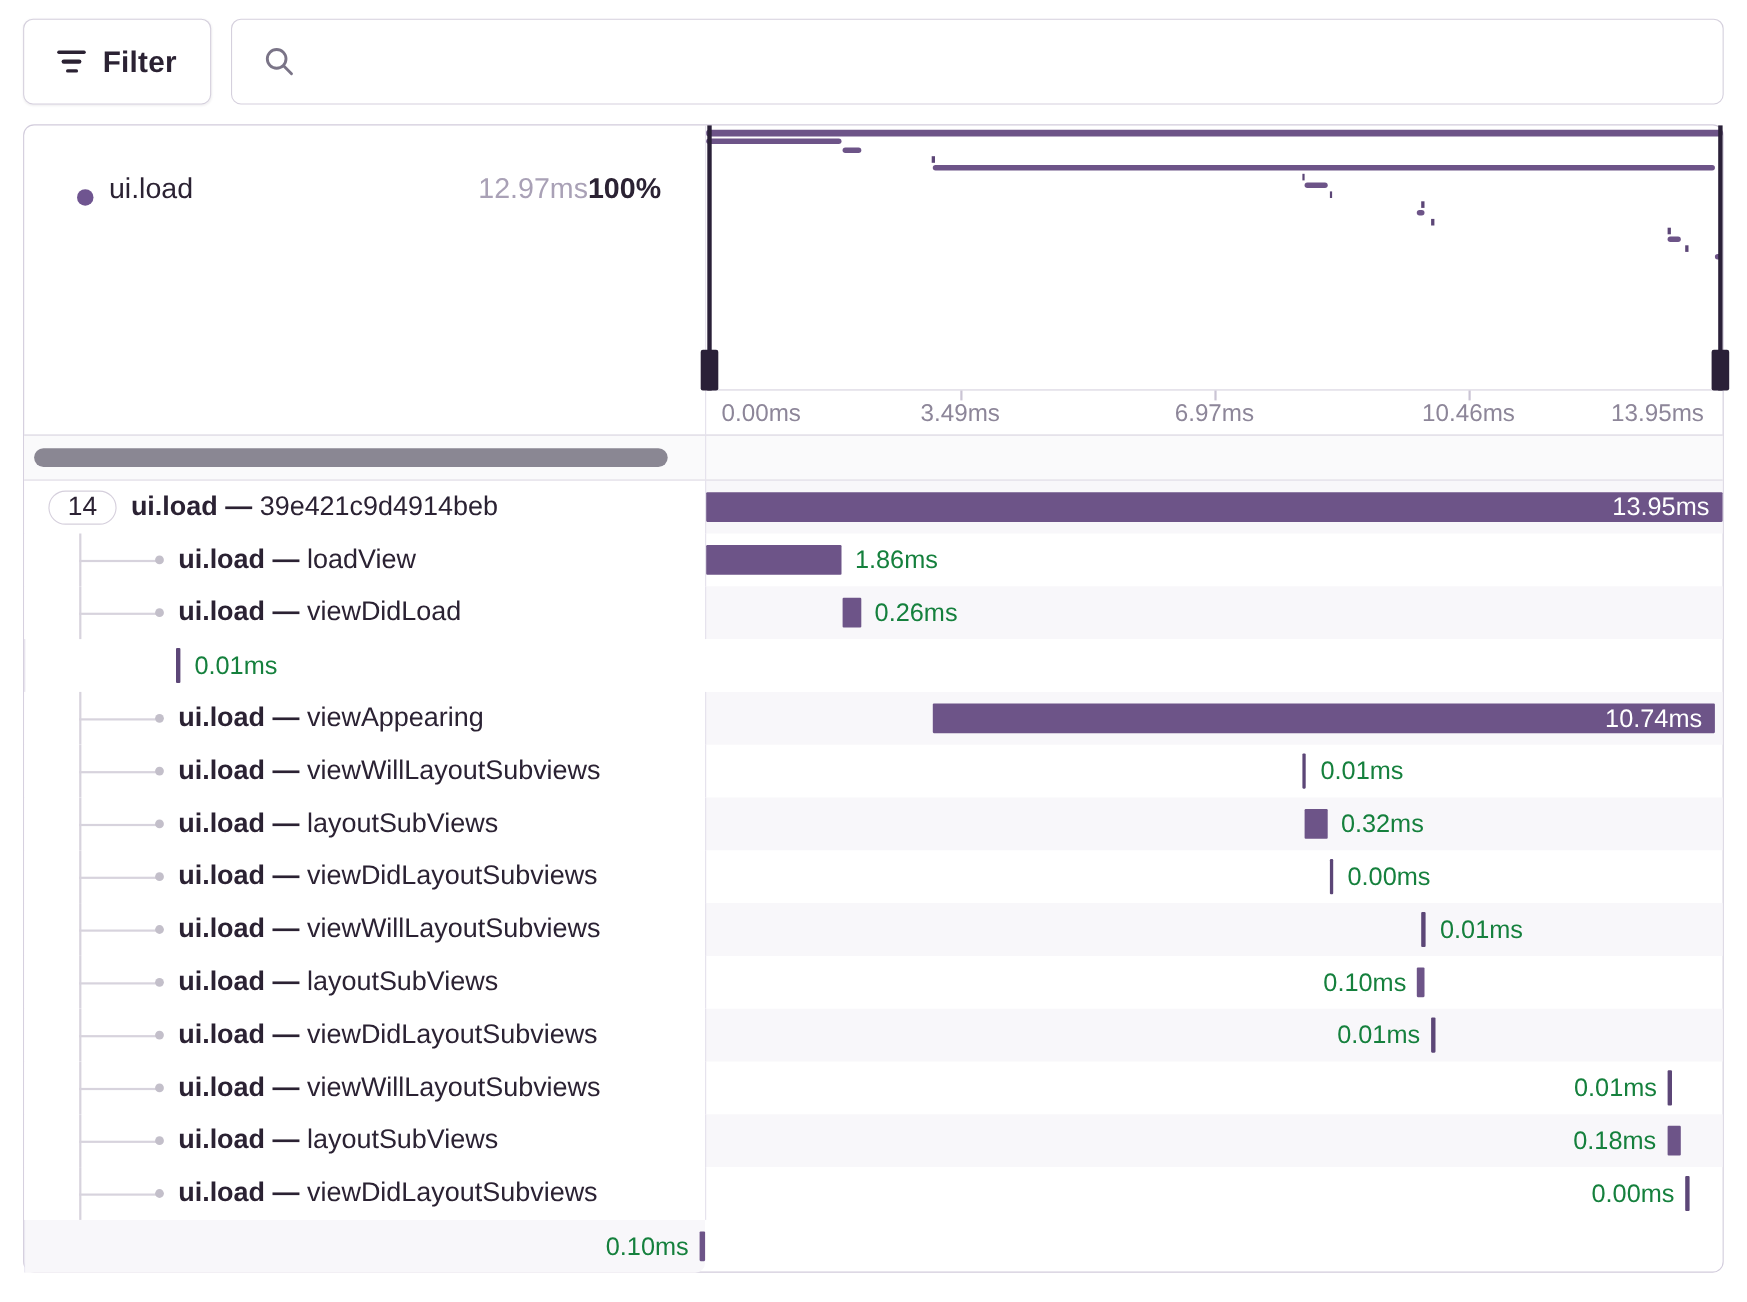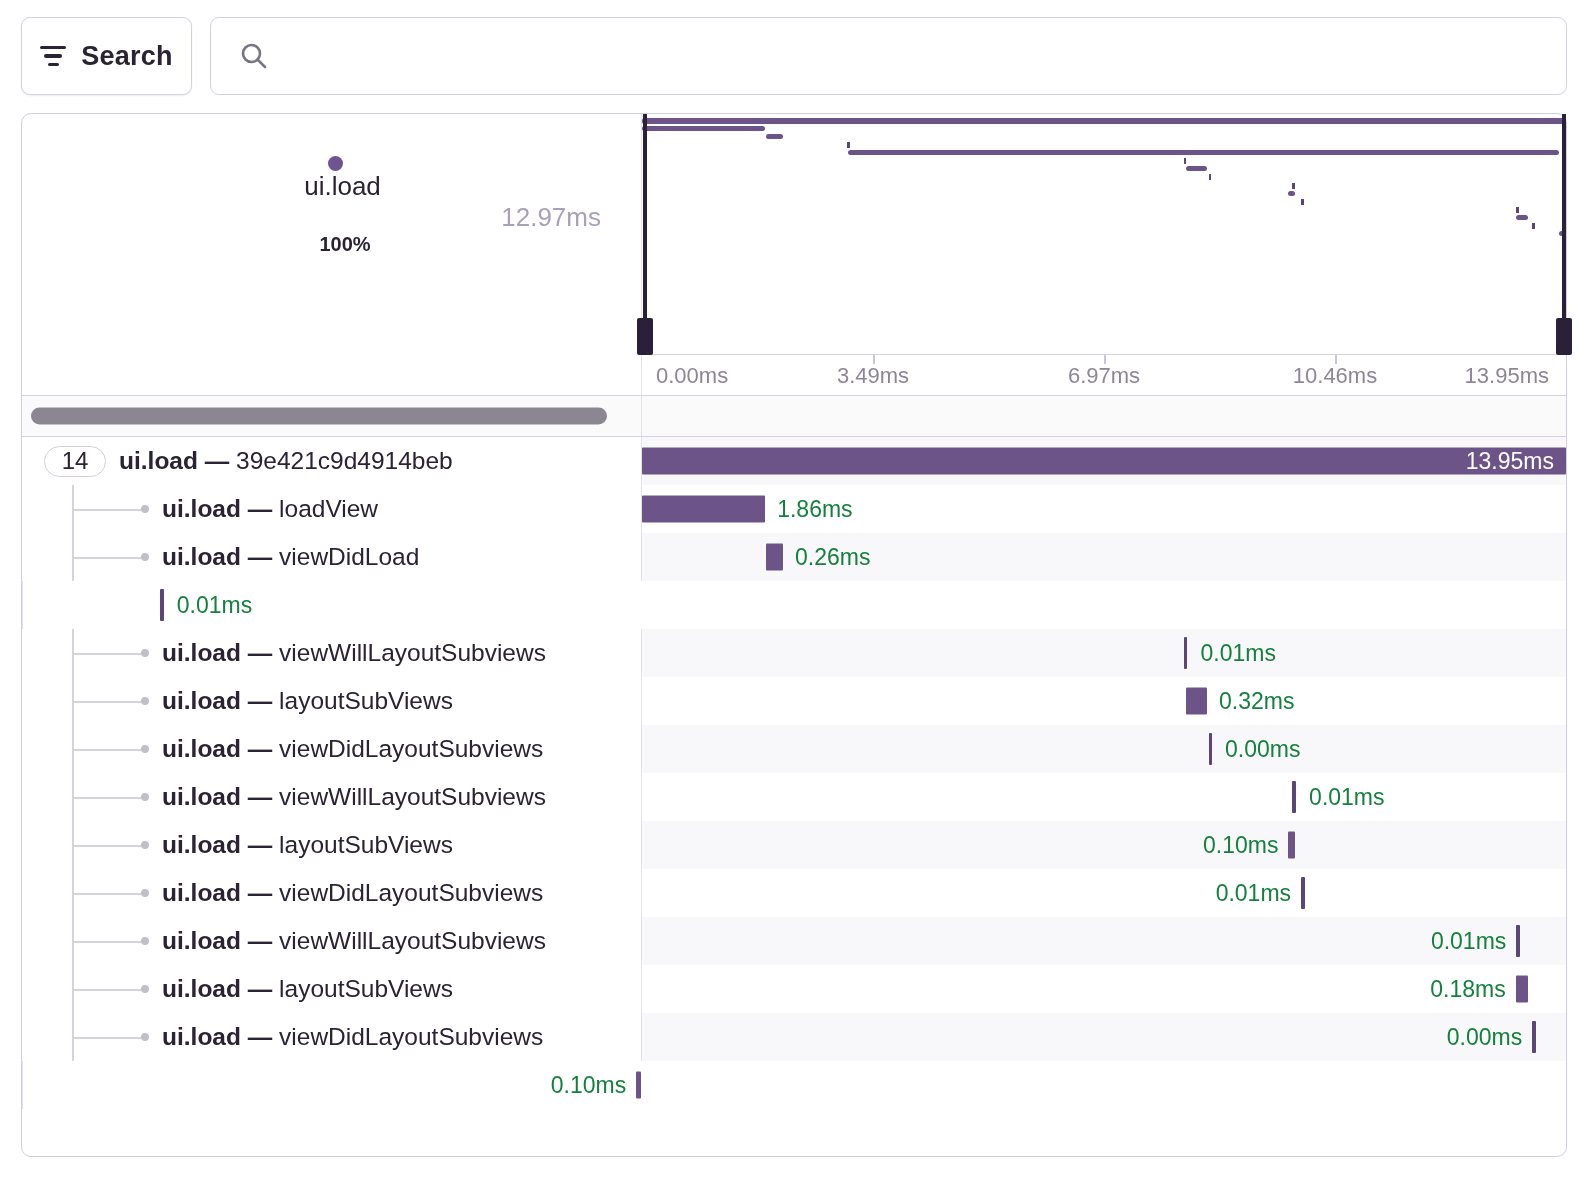--- a/index.html
+++ b/index.html
@@ -26,25 +26,25 @@
     font-family: "Liberation Sans", sans-serif; color: #2b2233; background: transparent; }
   .search-box input::placeholder { color: #b8b2c4; }
 
   
   .panel { position: relative; height: 1044px; border: 1.5px solid #d2ccdc;
     border-radius: 10px; background: #fff; }
 
   .panel-top { display: grid; grid-template-columns: 619px 1fr; height: 282px; }
 
   .legend { padding: 42px 40px 0 48px; border-bottom: 1.5px solid #d6d1de; }
-  .legend-row { display: flex; align-items: center; flex-direction: column; }
+  .legend-row { display: flex; align-items: flex-end; }
   .legend-dot { width: 15px; height: 15px; border-radius: 50%; background: #6f5590; flex: none; }
   .legend-op { margin-left: 14px; font-size: 26px; font-weight: 500; color: #2b2233; }
   .legend-dur { margin-left: auto; font-size: 26px; color: #a9a1b6; }
-  .legend-pct { margin-left: 19px; font-size: 20px; font-weight: 700; color: #2b2233; }
+  .legend-pct { font-size: 26px; font-weight: 700; color: #2b2233; }
 
   .head-right { position: relative; border-left: 1.5px solid #e4e0ec;
     border-bottom: 1.5px solid #d6d1de; display: flex; flex-direction: column; }
   .minimap { position: relative; flex: 1; }
   .mini { position: absolute; height: 5px; background: #6d5488; border-radius: 2.5px; }
   .mini.root { height: 6px; }
   .mini-tick { position: absolute; width: 2.5px; height: 6px; background: #5c4677; }
   .mm-line { position: absolute; top: 0; bottom: -1px; width: 4px; background: #2a2038; z-index: 2; }
   .mm-line.l { left: 0.5px; } .mm-line.r { right: 0.5px; }
   .mm-grip { position: absolute; bottom: -1px; width: 16px; height: 37px; background: #2a2038;
@@ -101,21 +101,21 @@
 </head>
 <body>
 
 <div class="topbar">
   <button class="filter-btn">
     <span class="filter-icon">
         <i></i>
         <i></i>
         <i></i>
       </span>
-    <span class="txt">Search</span>
+    <span class="txt">Filter</span>
   </button>
   <div class="search-box">
     <svg width="30" height="30" viewBox="0 0 30 30">
       <circle cx="12.5" cy="12.5" r="8.5" fill="none" stroke="#7a7487" stroke-width="2.6"></circle>
       <line x1="19" y1="19" x2="26" y2="26" stroke="#7a7487" stroke-width="2.6" stroke-linecap="round"></line>
     </svg>
   </div>
 </div>
 
 <div class="panel">
@@ -209,20 +209,32 @@
         <div class="row-chart">
           <div class="bar tiny" style="left: 22.2222%;"></div>
           <span class="dur" style="left: calc(22.2939% + 16px);">0.01ms</span>
         </div>
       </div>
       <div class="row child">
         <div class="row-left">
           <i class="vl"></i>
           <i class="hl"></i>
           <i class="cdot"></i>
+          <span class="span-label"><b>ui.load — </b><span>viewAppearing</span></span>
+        </div>
+        <div class="row-chart">
+          <div class="bar" style="left: 22.2939%; width: 76.9892%;"></div>
+          <span class="dur inside" style="right: calc(0.716846% + 12px);">10.74ms</span>
+        </div>
+      </div>
+      <div class="row child">
+        <div class="row-left">
+          <i class="vl"></i>
+          <i class="hl"></i>
+          <i class="cdot"></i>
           <span class="span-label"><b>ui.load — </b><span>viewWillLayoutSubviews</span></span>
         </div>
         <div class="row-chart">
           <div class="bar tiny" style="left: 58.638%;"></div>
           <span class="dur" style="left: calc(58.7097% + 16px);">0.01ms</span>
         </div>
       </div>
       <div class="row child">
         <div class="row-left">
           <i class="vl"></i>

